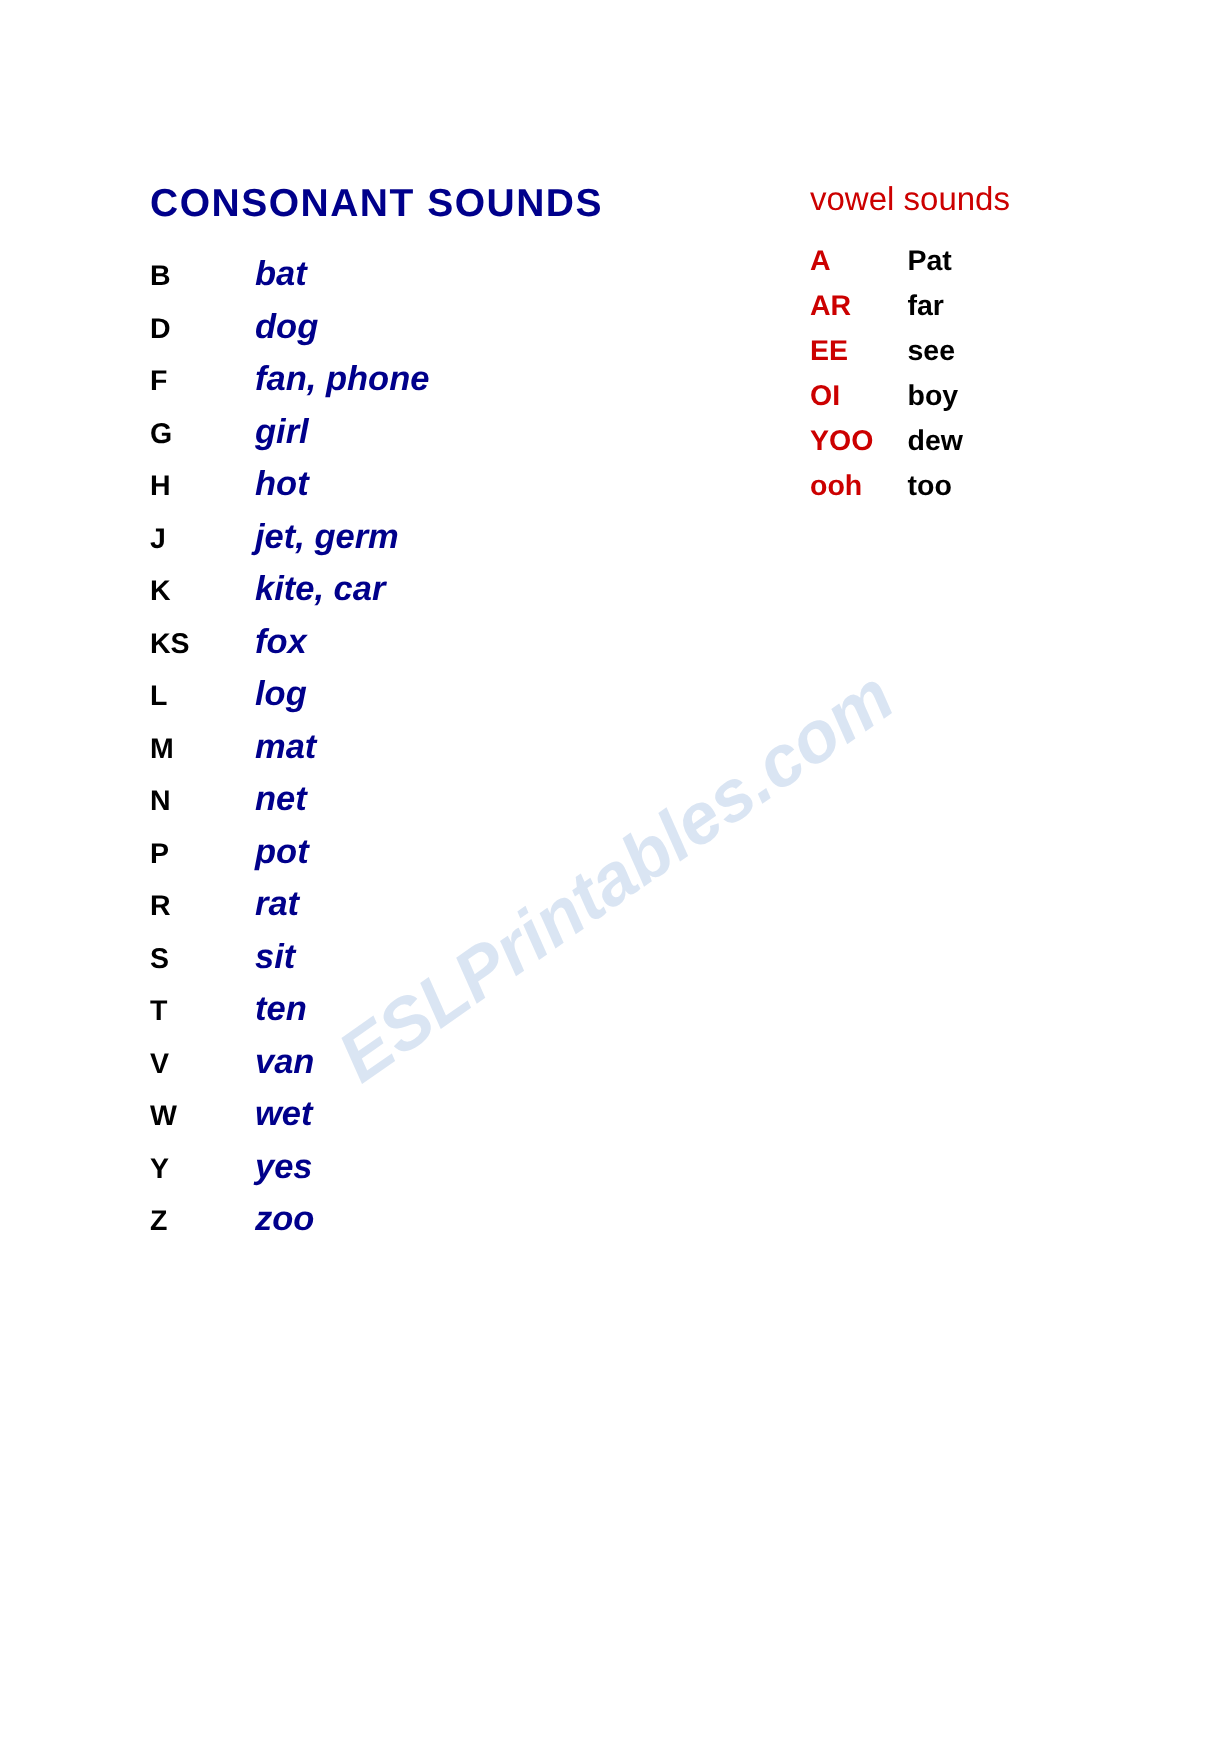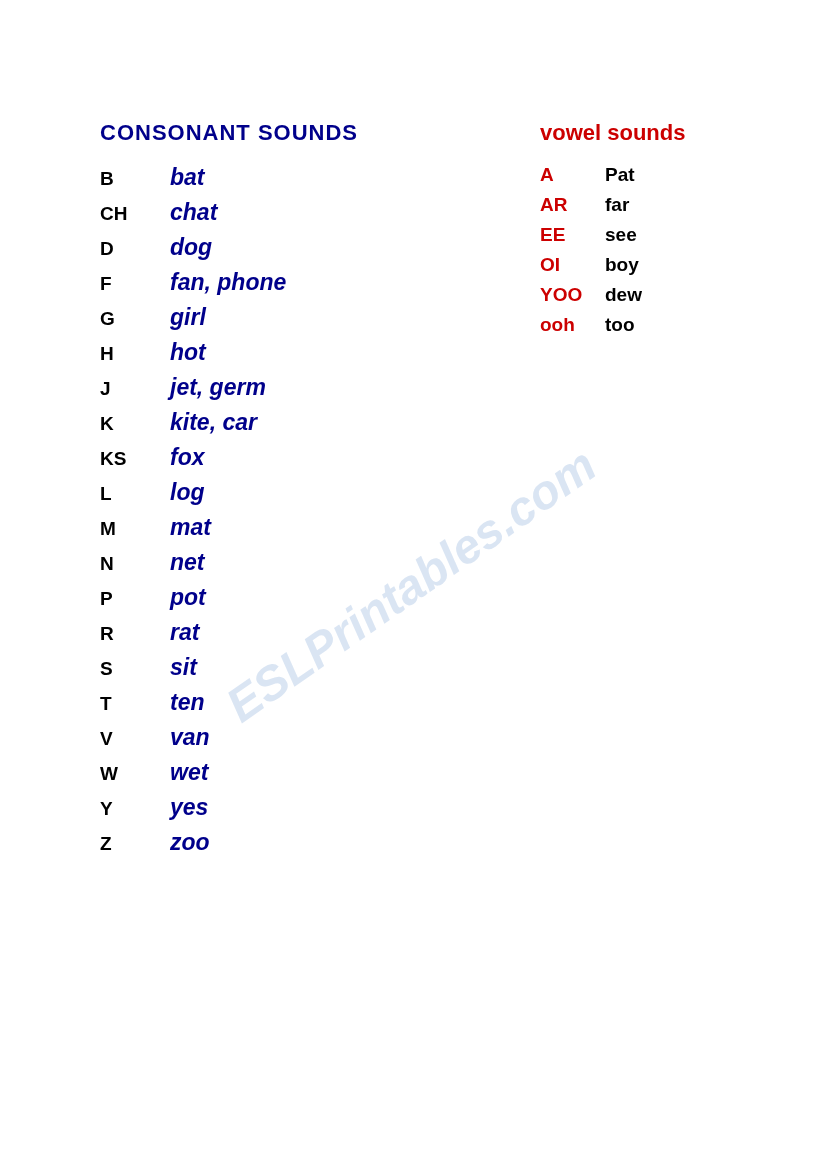--- a/index.html
+++ b/index.html
@@ -47,29 +47,29 @@
 
     .vowel-section {
       flex: 0 0 auto;
       width: 280px;
       margin-left: 20px;
     }
 
     .section-title-consonant {
       color: #00008B;
       font-weight: 900;
-      font-size: 22px;
+      font-size: 26px;
       letter-spacing: 1px;
       margin-bottom: 18px;
       text-transform: uppercase;
     }
 
     .section-title-vowel {
       color: #CC0000;
-      font-weight: 700;
+      font-weight: 400;
       font-size: 22px;
       margin-bottom: 18px;
       line-height: 1.2;
     }
 
     .sound-row {
       display: flex;
       align-items: baseline;
       margin-bottom: 8px;
       gap: 0;
@@ -120,24 +120,20 @@
 
   <div class="two-col">
     <div class="consonant-section">
       <div class="section-title-consonant">CONSONANT SOUNDS</div>
       <div id="consonant-rows">
           <div class="sound-row">
             <span class="sound-key">B</span>
             <span class="sound-example">bat</span>
           </div>
           <div class="sound-row">
-            <span class="sound-key">CH</span>
-            <span class="sound-example">chat</span>
-          </div>
-          <div class="sound-row">
             <span class="sound-key">D</span>
             <span class="sound-example">dog</span>
           </div>
           <div class="sound-row">
             <span class="sound-key">F</span>
             <span class="sound-example">fan, phone</span>
           </div>
           <div class="sound-row">
             <span class="sound-key">G</span>
             <span class="sound-example">girl</span>

